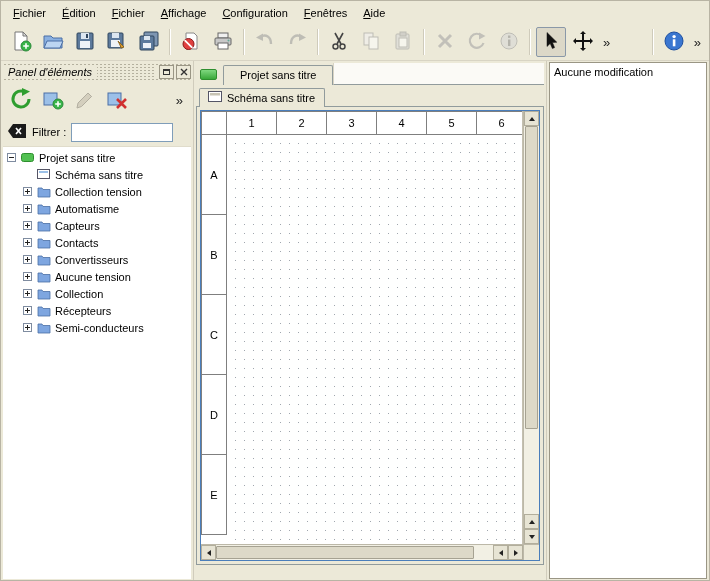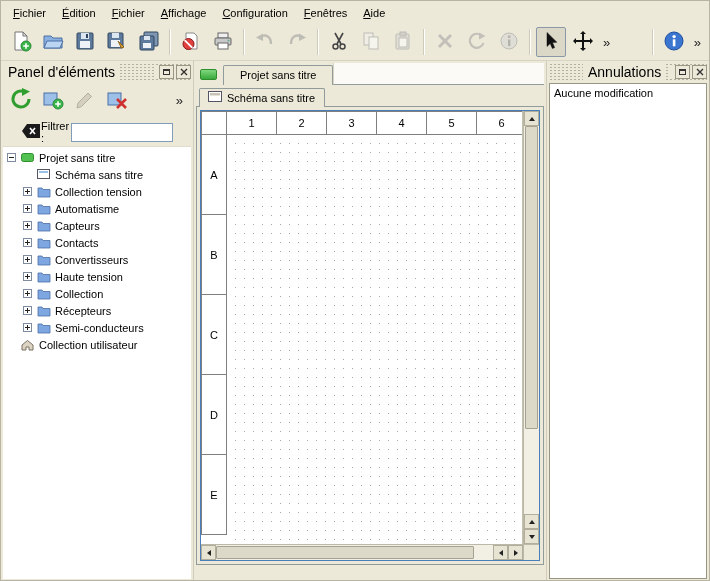--- a/index.html
+++ b/index.html
@@ -33,32 +33,32 @@
 
   
   .dock { display: flex; flex-direction: column; }
   .dock-left { width: 193px; flex: none; border-right: 1px solid #d0ccbc; }
   .dock-right { width: 163px; flex: none; border-left: 1px solid #d0ccbc; }
   .dock-title {
     height: 18px; margin: 2px 2px 1px 2px; display: flex; align-items: center;
     background-image: radial-gradient(#b4b09e 1px, transparent 1.1px);
     background-size: 4px 3px;
   }
-  .dock-title-text { background:#ece9d8; padding: 0 5px; font-size: 14px; white-space: nowrap; }
+  .dock-title-text { background:#ece9d8; padding: 0 5px; font-size: 11px; white-space: nowrap; font-style: italic; }
   .dock-title .btns { margin-left: auto; display: flex; background:#ece9d8; padding-left: 3px; }
   .dbtn { width: 15px; height: 14px; border: 1px solid #9a9685; background: #ece9d8; display:flex; align-items:center; justify-content:center; margin-left: 2px; }
   .g-float { width: 7px; height: 6px; border: 1px solid #333; border-top-width: 2px; }
 
   
   .ldock-toolbar { height: 36px; display: flex; align-items: center; padding: 0 6px; }
   .lbtn { width: 28px; height: 28px; display:flex; align-items:center; justify-content:center; margin-right: 4px; }
   .lbtn.disabled { opacity: .5; filter: grayscale(.8); }
 
   
-  .filter-row { height: 28px; display: flex; align-items: center; padding: 0 20px; }
+  .filter-row { height: 28px; display: flex; align-items: center; padding: 0 6px; gap: 5px; }
   .filter-input { width: 102px; height: 19px; border: 1px solid #7f9db9; background: #fff; font-family: "Liberation Sans", sans-serif; font-size: 11px; padding: 0 2px; }
 
   
   .tree { flex: 1; background: #fff; border-top: 1px solid #e0dccb; margin: 0 2px 2px 2px; overflow: hidden; padding-top: 2px; }
   .trow { height: 17px; display: flex; align-items: center; gap: 4px; padding-left: 4px; white-space: nowrap; }
   .trow.lvl1 { padding-left: 20px; }
   .exp { width: 9px; height: 9px; border: 1px solid #7f8ca0; background: #fff; position: relative; flex: none; }
   .exp::before { content:""; position:absolute; left:1px; right:1px; top:3px; height:1px; background:#222; }
   .exp.plus::after { content:""; position:absolute; top:1px; bottom:1px; left:3px; width:1px; background:#222; }
   .exp-spacer { width: 9px; flex: none; }
@@ -370,21 +370,21 @@
           </span>
         <span>Convertisseurs</span>
       </div>
       <div class="trow lvl1">
         <span class="exp plus"></span>
         <span class="ticon">
             <svg width="14" height="12" viewBox="0 0 14 12">
               <path d="M1 2h4l1 1.5h7V11H1z" fill="#7ea6e0" stroke="#4a6fa5" stroke-width="0.8"></path>
             </svg>
           </span>
-        <span>Haute tension</span>
+        <span>Aucune tension</span>
       </div>
       <div class="trow lvl1">
         <span class="exp plus"></span>
         <span class="ticon">
             <svg width="14" height="12" viewBox="0 0 14 12">
               <path d="M1 2h4l1 1.5h7V11H1z" fill="#7ea6e0" stroke="#4a6fa5" stroke-width="0.8"></path>
             </svg>
           </span>
         <span>Collection</span>
       </div>
@@ -398,29 +398,20 @@
         <span>Récepteurs</span>
       </div>
       <div class="trow lvl1">
         <span class="exp plus"></span>
         <span class="ticon">
             <svg width="14" height="12" viewBox="0 0 14 12">
               <path d="M1 2h4l1 1.5h7V11H1z" fill="#7ea6e0" stroke="#4a6fa5" stroke-width="0.8"></path>
             </svg>
           </span>
         <span>Semi-conducteurs</span>
-      </div>
-      <div class="trow lvl0">
-        <span class="exp-spacer"></span>
-        <span class="ticon">
-            <svg width="13" height="12" viewBox="0 0 13 12">
-              <path d="M1 6L6.5 1.5 12 6v5H8V8H5v3H1z" fill="#ddd3c2" stroke="#7a7265"></path>
-            </svg>
-          </span>
-        <span>Collection utilisateur</span>
       </div>
     </div>
   </div>
 
   <div class="center">
     <div class="mdi-tabbar">
       <span class="mdi-corner"></span>
       <div class="mdi-tab">
         <span>Projet sans titre</span>
       </div>
@@ -488,31 +479,18 @@
               </div>
           </div>
 
           <div class="scorner"></div>
         </div>
       </div>
     </div>
   </div>
 
   <div class="dock dock-right">
-    <div class="dock-title">
-      <span class="dock-title-text" style="margin-left:34px">Annulations</span>
-      <span class="btns">
-        <span class="dbtn">
-            <span class="g-float"></span>
-          </span>
-        <span class="dbtn">
-            <span><svg width="8" height="8" viewBox="0 0 8 8">
-                <path d="M1 1l6 6M7 1L1 7" stroke="#333" stroke-width="1.4"></path>
-              </svg></span>
-          </span>
-      </span>
-    </div>
     <div class="undo-list">
       <span>Aucune modification</span>
     </div>
   </div>
 
 </div>
 
 </body></html>

